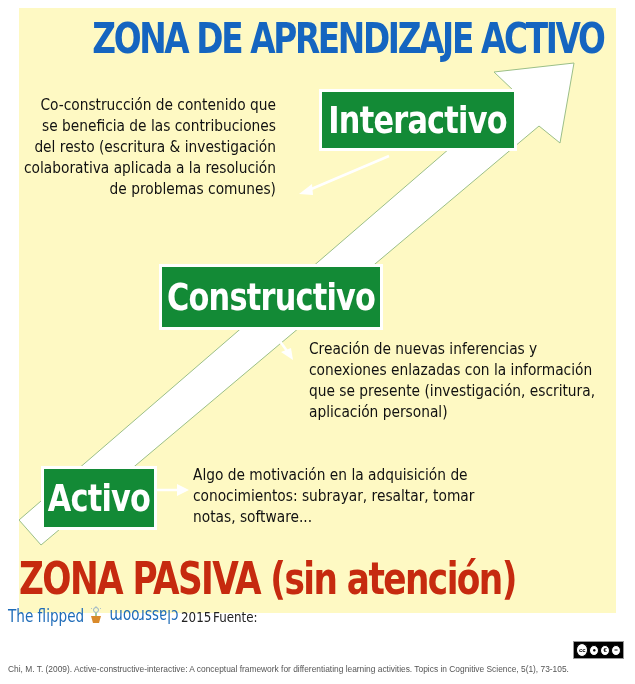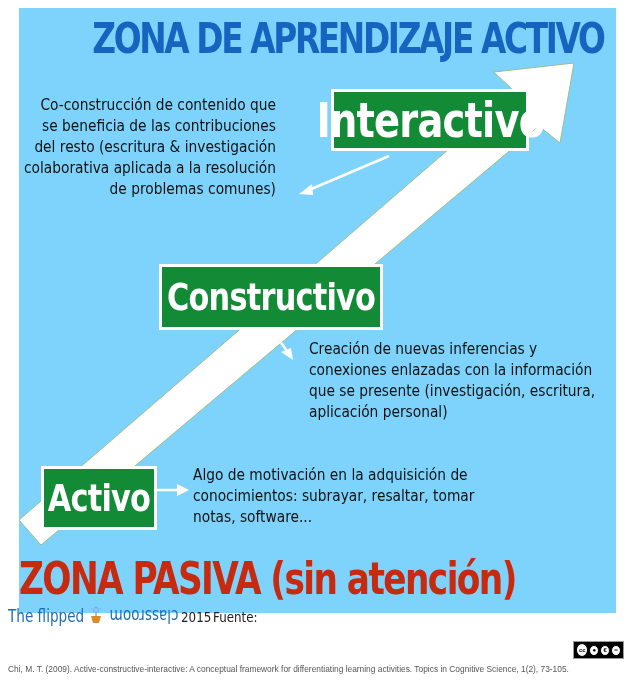--- a/index.html
+++ b/index.html
@@ -1,23 +1,23 @@
 <!DOCTYPE html>
 <html><head>
   <meta charset="utf-8">
   <style>
     html, body { margin: 0; padding: 0; background: #ffffff; }
     body { width: 635px; height: 684px; position: relative; overflow: hidden; font-family: "Liberation Sans", sans-serif; }
-    .panel { position: absolute; left: 19px; top: 8px; width: 597px; height: 605px; background: #7dd3fc; overflow: hidden; }
+    .panel { position: absolute; left: 19px; top: 8px; width: 597px; height: 605px; background: #fef9c3; overflow: hidden; }
     .arrow-svg { position: absolute; left: 0; top: 0; }
     .title-active { position: absolute; right: 12px; top: 6px; color: #1565c0; font-family: "DejaVu Sans", sans-serif; font-weight: bold; font-size: 42px; letter-spacing: -3px; transform: scaleX(0.78); transform-origin: right top; white-space: nowrap; line-height: 50px; }
     .title-passive { position: absolute; left: 0px; top: 545px; color: #c62a0f; font-family: "DejaVu Sans", sans-serif; font-weight: bold; font-size: 44px; letter-spacing: -2px; transform: scaleX(0.78); transform-origin: left top; white-space: nowrap; line-height: 52px; }
     .level-box { position: absolute; background: #138a36; border: 3px solid #ffffff; color: #ffffff; font-family: "DejaVu Sans", sans-serif; font-weight: bold; display: flex; align-items: center; justify-content: center; box-sizing: border-box; }
     .level-box span { display: inline-block; transform: scaleX(0.8); letter-spacing: -1px; white-space: nowrap; }
-    .box-interactivo { left: 312px; top: 81px; width: 198px; height: 62px; font-size: 48px; }
+    .box-interactivo { left: 300px; top: 81px; width: 198px; height: 62px; font-size: 38px; }
     .box-constructivo { left: 140px; top: 256px; width: 224px; height: 66px; font-size: 38px; text-align: right; }
     .box-activo { left: 22px; top: 458px; width: 116px; height: 64px; font-size: 38px; }
     .desc { position: absolute; color: #111; font-family: "DejaVu Sans", sans-serif; font-size: 16px; line-height: 21px; transform: scaleX(0.86); white-space: nowrap; }
     .desc-interactivo { right: 340px; top: 86px; text-align: right; transform-origin: right top; }
     .desc-constructivo { left: 290px; top: 330px; text-align: left; transform-origin: left top; }
     .desc-activo { left: 174px; top: 456px; text-align: left; transform-origin: left top; }
     .footer-brand { position: absolute; left: 8px; top: 604px; display: flex; align-items: baseline; white-space: nowrap; }
     .brand-the { color: #1e6bb8; font-family: "DejaVu Sans", sans-serif; font-size: 17px; transform: scaleX(0.8); transform-origin: left; display: inline-block; }
     .brand-icon { display: inline-block; width: 14px; height: 18px; margin: 0 2px 0 -14px; position: relative; top: 2px; }
     .brand-classroom { color: #1e6bb8; font-family: "DejaVu Sans", sans-serif; font-size: 17px; display: inline-block; transform: scaleX(0.8) rotate(180deg); transform-origin: center; margin-left: -4px; }
@@ -89,20 +89,20 @@
     <line x1="2" y1="2" x2="3" y2="3" stroke="#7aa0c8" stroke-width="0.6"></line>
     <line x1="12" y1="2" x2="11" y2="3" stroke="#7aa0c8" stroke-width="0.6"></line>
     <path d="M2,10 L12,10 L10,17 L4,17 Z" fill="#d98a2b"></path>
     <line x1="7" y1="7" x2="7" y2="10" stroke="#4a9a3a" stroke-width="1"></line>
   </svg>
   <span class="brand-classroom">classroom</span>
   <span class="brand-year">2015</span>
   <span class="brand-fuente">Fuente:</span>
 </div>
 
-<div class="citation">Chi, M. T. (2009). Active-constructive-interactive: A conceptual framework for differentiating learning activities. Topics in Cognitive Science, 1(2), 73-105.</div>
+<div class="citation">Chi, M. T. (2009). Active-constructive-interactive: A conceptual framework for differentiating learning activities. Topics in Cognitive Science, 5(1), 73-105.</div>
 
 <div class="cc-badge">
   <div class="c cc">cc</div>
   <div class="c">●</div>
   <div class="c">€</div>
   <div class="c">=</div>
 </div>
 
 </body></html>

